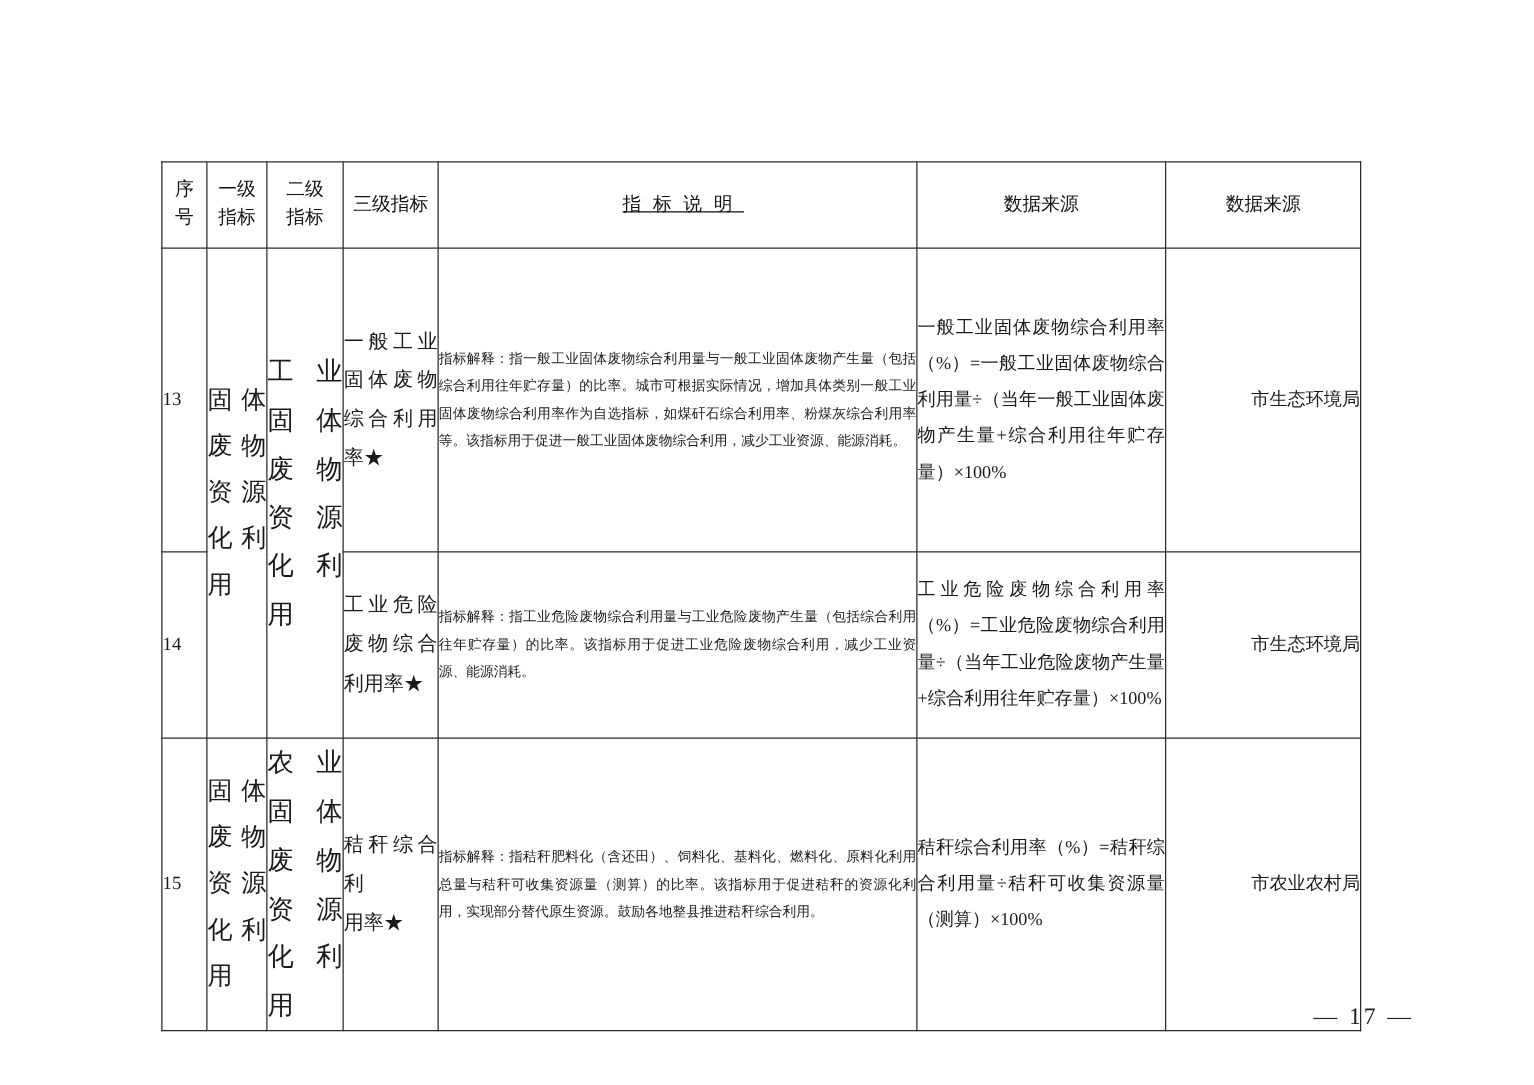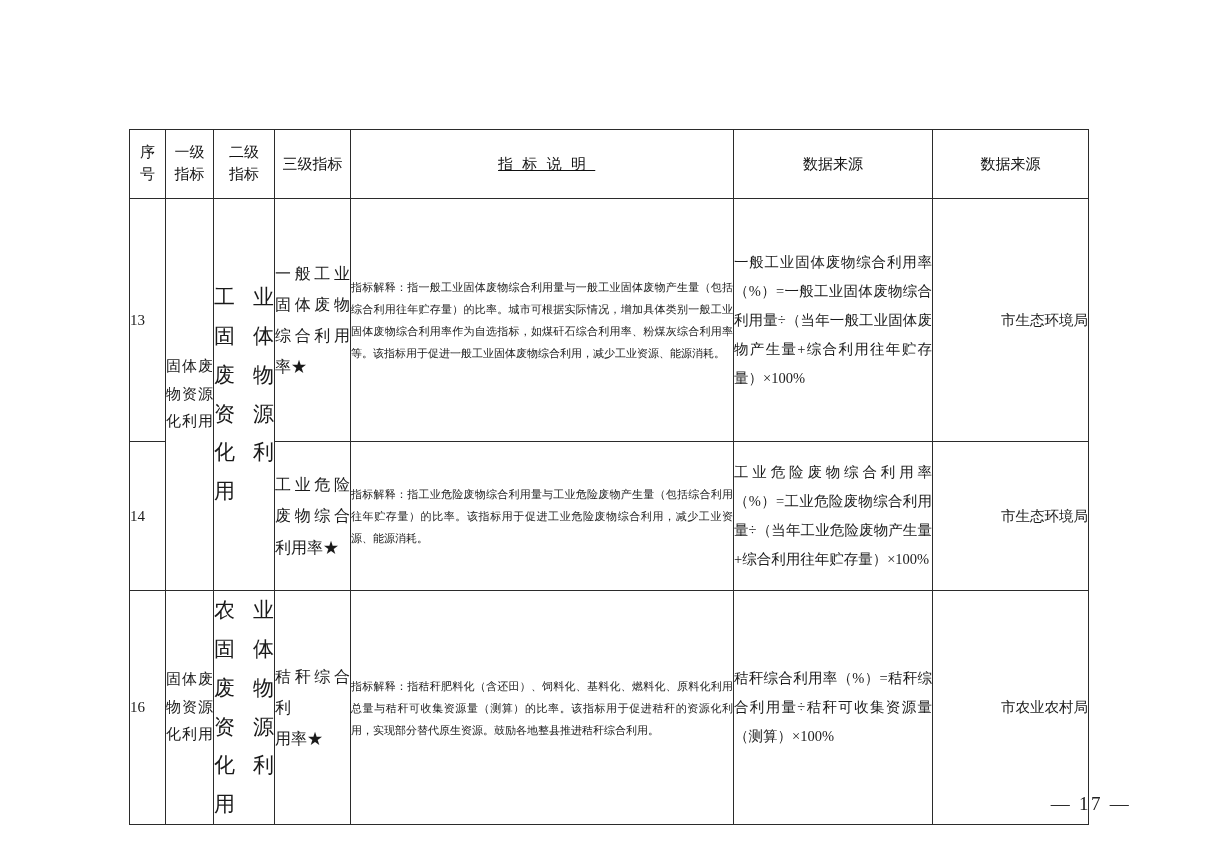--- a/index.html
+++ b/index.html
@@ -80,21 +80,21 @@
     font-size: 15px;
   }
 
   
   .cell-seq {
     text-align: left;
     font-size: 15px;
     font-family: "Liberation Serif", serif;
   }
   .cell-l1 {
-    font-size: 15px;
+    font-size: 20px;
     font-weight: bold;
     line-height: 1.85;
     text-align: justify;
     text-align-last: justify;
     padding: 0 3px;
   }
   .cell-l2 {
     font-size: 21px;
     line-height: 1.85;
     text-align: justify;
@@ -141,21 +141,21 @@
 
   
   .row-13 > td { height: 242px; }
   .row-14 > td { height: 148px; }
   .row-15 > td { height: 122px; }
 
   
   .page-number {
     position: absolute;
     right: 96px;
-    bottom: 53px;
+    bottom: 43px;
     font-size: 19px;
     letter-spacing: 0.12em;
     color: #222;
     font-family: "Liberation Serif", serif;
     white-space: nowrap;
   }
 </style>
 </head>
 <body>
 
@@ -220,21 +220,21 @@
           <td class="cell-seq">14</td>
           <td class="cell-l3">
             <span>工业危险废物综合</span><span class="last-line">利用率★</span>
           </td>
           <td class="cell-desc">指标解释：指工业危险废物综合利用量与工业危险废物产生量（包括综合利用往年贮存量）的比率。该指标用于促进工业危险废物综合利用，减少工业资源、能源消耗。</td>
           <td class="cell-calc">工业危险废物综合利用率（%）=工业危险废物综合利用量÷（当年工业危险废物产生量+综合利用往年贮存量）×100%</td>
           <td class="cell-src">市生态环境局</td>
         </tr>
 
         <tr class="row-15">
-          <td class="cell-seq">16</td>
+          <td class="cell-seq">15</td>
           <td class="cell-l1">固体废物资源化利用</td>
           <td class="cell-l2">农业固体废物资源化利用</td>
           <td class="cell-l3">
             <span>秸秆综合利</span><span class="last-line">用率★</span>
           </td>
           <td class="cell-desc">指标解释：指秸秆肥料化（含还田）、饲料化、基料化、燃料化、原料化利用总量与秸秆可收集资源量（测算）的比率。该指标用于促进秸秆的资源化利用，实现部分替代原生资源。鼓励各地整县推进秸秆综合利用。</td>
           <td class="cell-calc">秸秆综合利用率（%）=秸秆综合利用量÷秸秆可收集资源量（测算）×100%</td>
           <td class="cell-src">市农业农村局</td>
         </tr>
 

